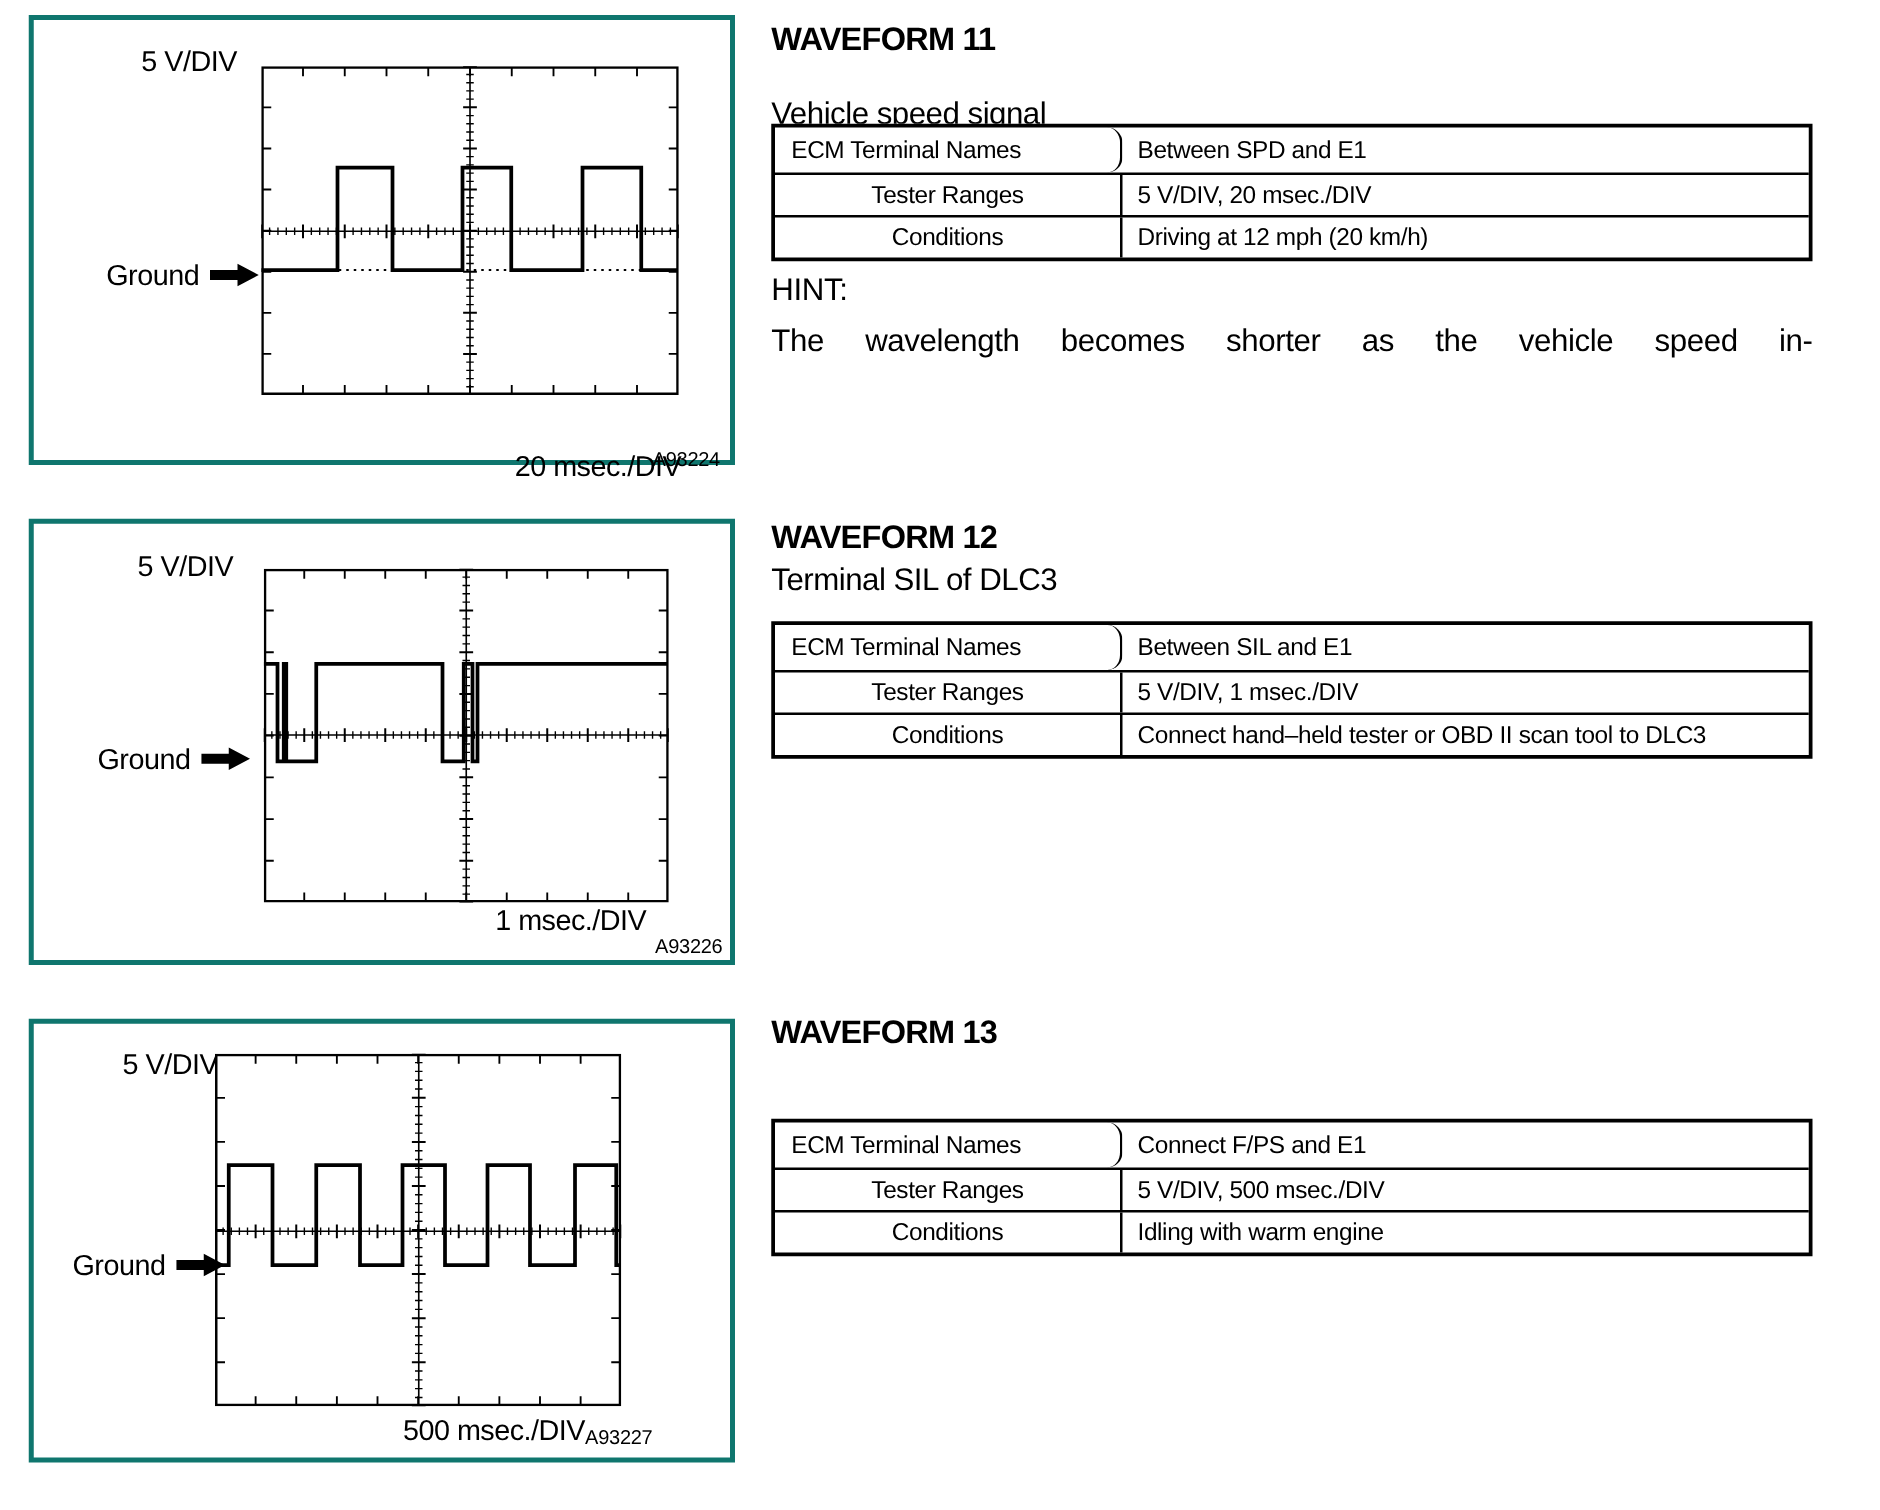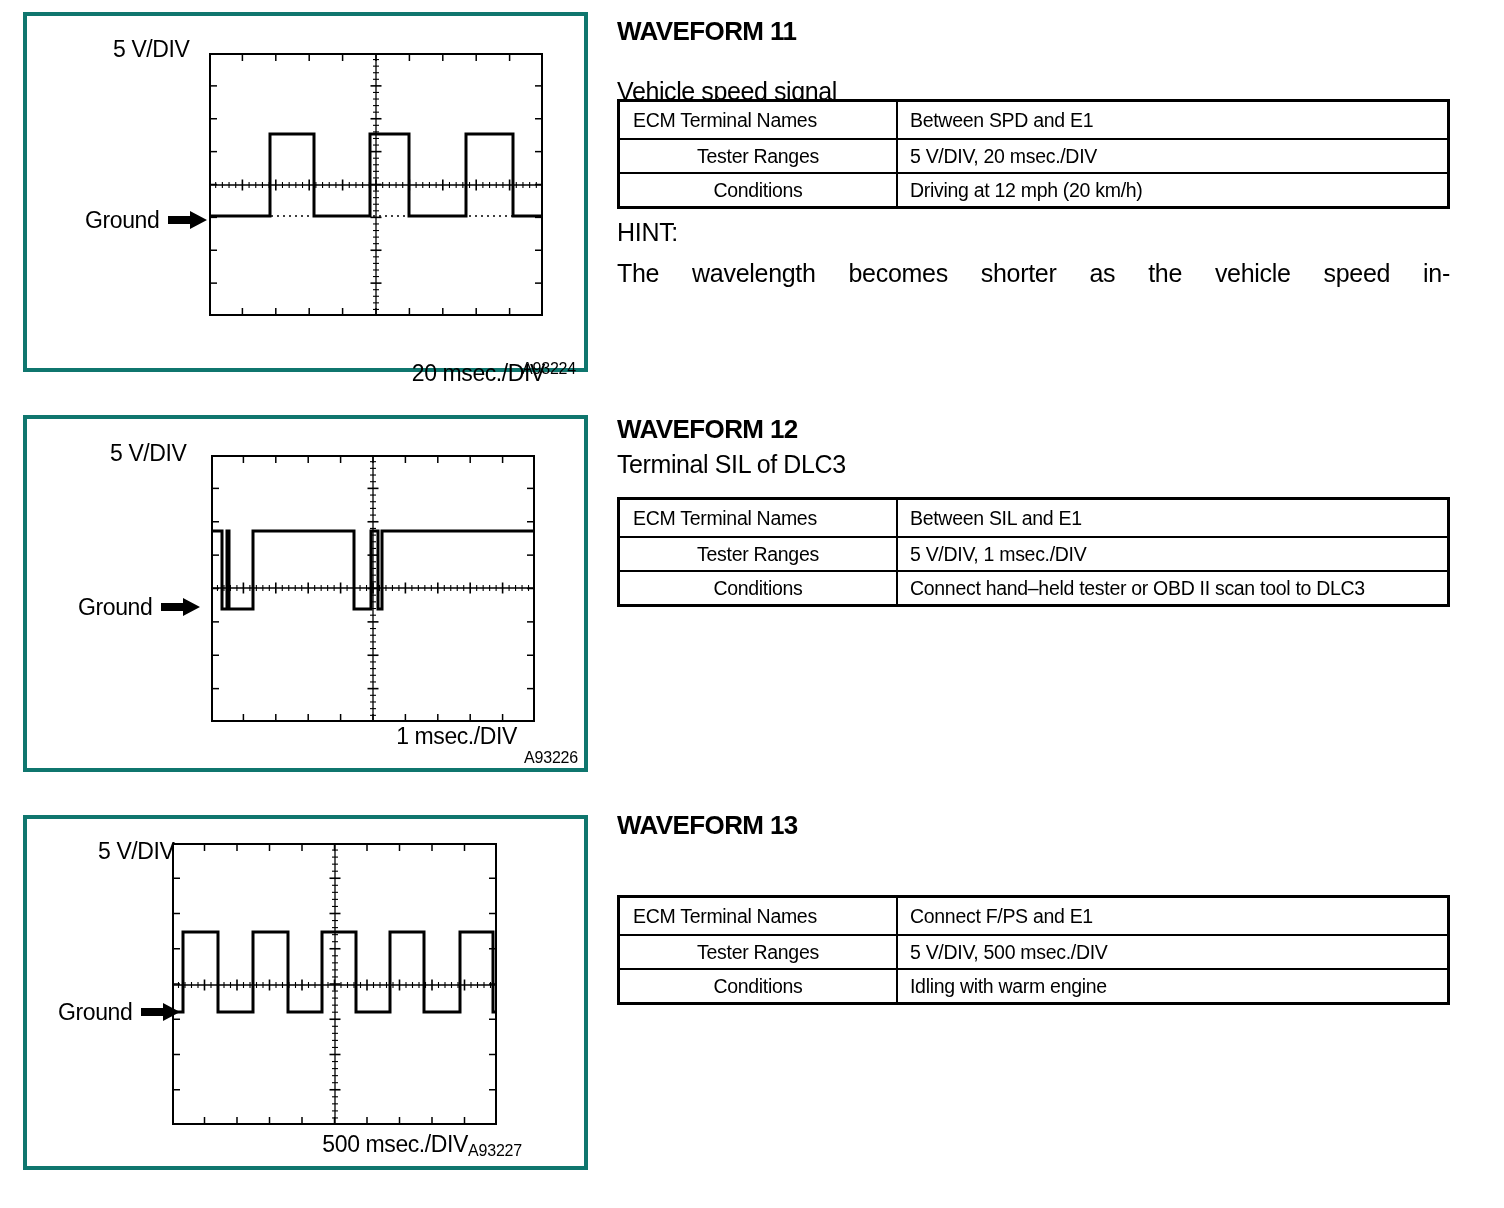--- a/index.html
+++ b/index.html
@@ -23,21 +23,21 @@
   .sec-heading { position: absolute; font-size: 26px; font-weight: bold; letter-spacing: -0.6px; white-space: nowrap; }
   .sec-subtitle { position: absolute; font-size: 25px; letter-spacing: -0.4px; white-space: nowrap; }
   .spec-table { position: absolute; width: 833px; border: 3px solid #000; background: #fff; }
   .spec-row { display: flex; height: 34px; border-top: 2px solid #000; }
   .spec-row:first-child { border-top: none; height: 36px; }
   .spec-label {
     width: 278px; border-right: 2px solid #000; flex: none;
     display: flex; align-items: center; justify-content: center;
     font-size: 19.5px; letter-spacing: -0.3px; white-space: nowrap;
   }
-  .spec-label.left { justify-content: flex-start; padding-left: 13px; }
+  .spec-label.left { justify-content: flex-start; padding-left: 13px; border-radius: 12px; }
   .spec-value {
     flex: 1; display: flex; align-items: center; padding-left: 12px;
     font-size: 19.5px; letter-spacing: -0.3px; white-space: nowrap;
   }
   .hint-label { position: absolute; font-size: 25px; letter-spacing: -0.3px; }
   .hint-para { position: absolute; width: 833px; font-size: 25px; line-height: 42px; letter-spacing: -0.3px; }
   .hint-para .l1 { display: block; text-align: justify; text-align-last: justify; }
   .hint-para .l2 { display: block; }
 </style>
 </head>

